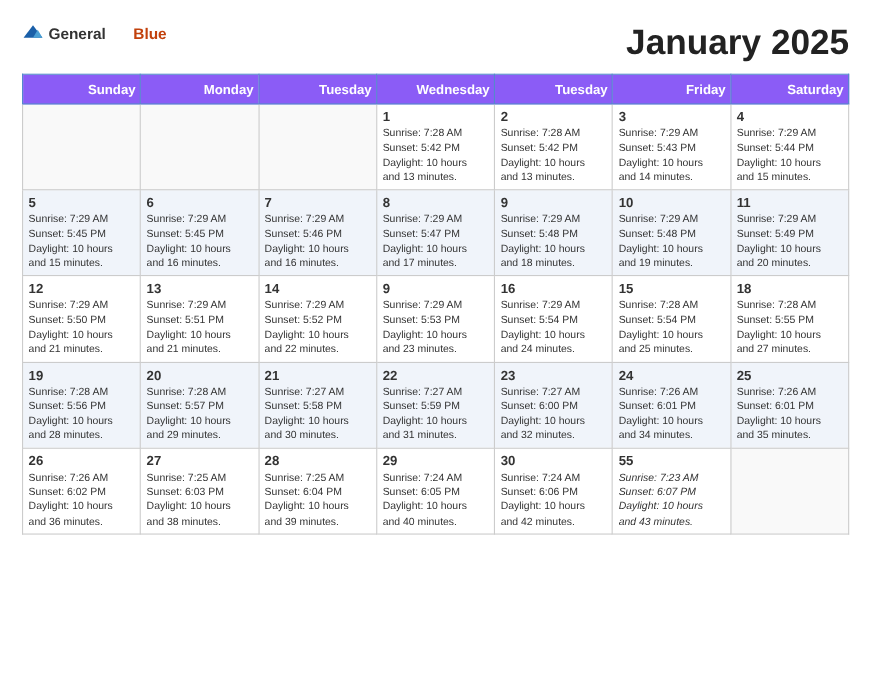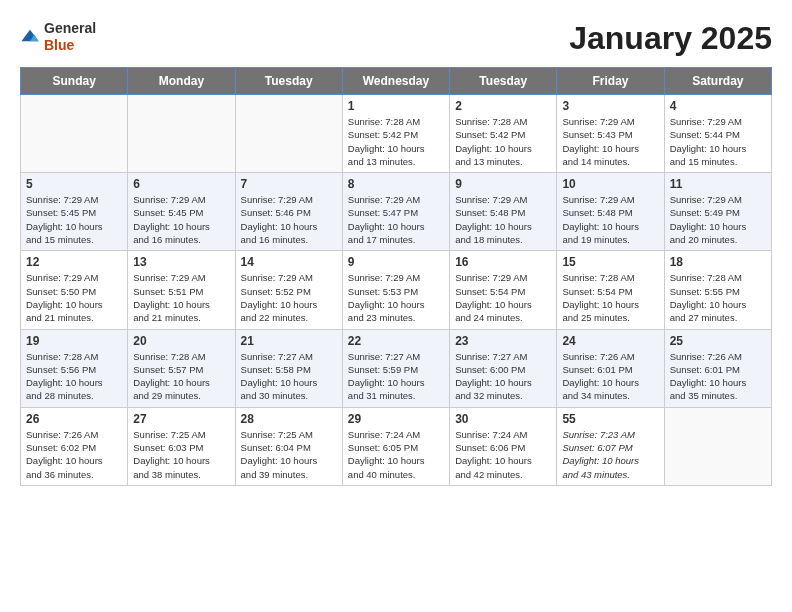--- a/index.html
+++ b/index.html
@@ -16,24 +16,25 @@
       align-items: flex-start;
       margin-bottom: 10px;
     }
     .logo {
       display: flex;
       align-items: center;
       gap: 4px;
     }
     .logo-text {
       display: flex;
-      flex-direction: column;
+      flex-direction: row;
       font-size: 14px;
       font-weight: bold;
       line-height: 1.2;
+      gap: 25px;
     }
     .logo-general { color: #333; }
     .logo-blue { color: #c2410c; }
     .logo-icon {
       width: 20px;
       height: 20px;
     }
     .title-block {
       text-align: right;
     }
@@ -45,27 +46,27 @@
     .location {
       font-size: 15px;
       color: #444;
     }
     .calendar {
       width: 100%;
       border-collapse: collapse;
       border: 1px solid #ccc;
     }
     .calendar th {
-      background-color: #737373;
+      background-color: #8b5cf6;
       color: #fff;
       font-size: 12px;
       font-weight: bold;
       padding: 6px 4px;
       border: 1px solid #5588cc;
-      text-align: center;
+      text-align: right;
     }
     .calendar td {
       border: 1px solid #ccc;
       vertical-align: top;
       padding: 4px 5px;
       font-size: 10px;
       color: #333;
       background: #fff;
       width: calc(100% / 7);
       min-height: 80px;

